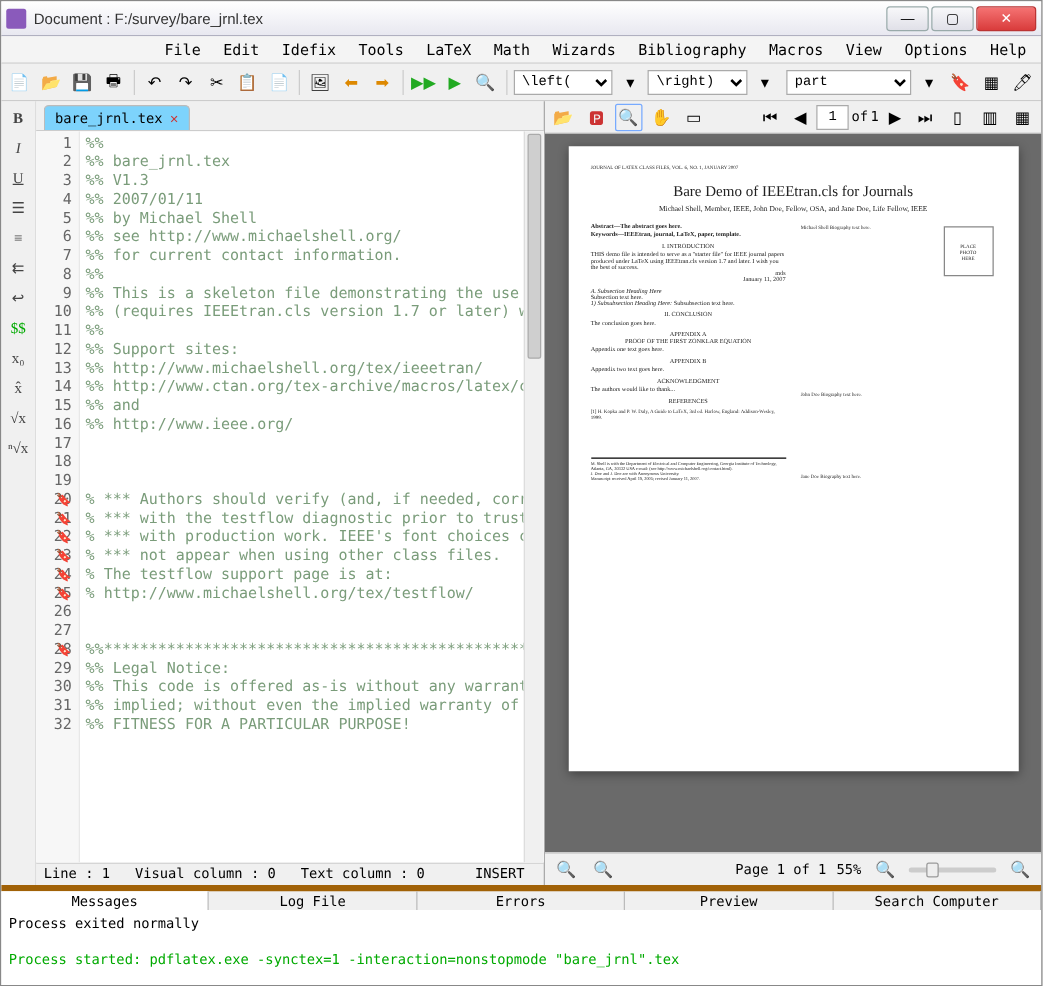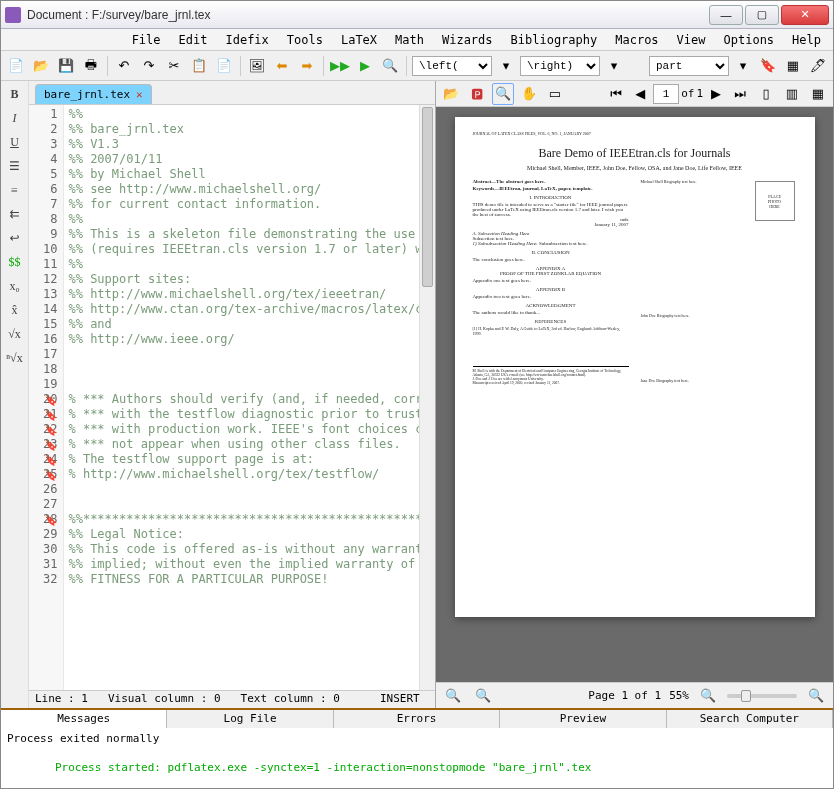--- a/index.html
+++ b/index.html
@@ -37,26 +37,26 @@
 .pdf-page { width:360px; height:500px; background:#fff; box-shadow:0 2px 8px rgba(0,0,0,.4); padding:14px 18px; font-family:"Times New Roman",serif; font-size:5px; color:#222; position:relative; }
 .pdf-title { text-align:center; font-size:12px; margin:10px 0 4px; }
 .pdf-authors { text-align:center; font-size:6px; margin-bottom:8px; }
 .pdf-cols { display:flex; gap:12px; font-size:5px; }
 .pdf-col { flex:1; }
 .pdf-sec { font-size:5px; text-align:center; font-variant:small-caps; margin:4px 0 2px; }
 .placeholder-box { border:1px solid #888; width:40px; height:40px; float:right; font-size:4px; text-align:center; padding:12px 2px; margin:2px; }
 .pv-status { height:26px; background:#f0f0f0; border-top:1px solid #ccc; display:flex; align-items:center; padding:0 6px; gap:8px; font-family:Consolas,monospace; font-size:11px; }
 .slider { flex:0 0 70px; height:4px; background:#ccc; border-radius:2px; position:relative; }
 .slider .thumb { position:absolute; left:20%; top:-4px; width:10px; height:12px; background:#eee; border:1px solid #999; border-radius:2px; }
-.bottom-tabs { height:20px; background:#f0f0f0; border-top:2px solid #a16207; display:flex; }
+.bottom-tabs { height:20px; background:#f0f0f0; border-top:5px solid #a16207; display:flex; }
 .btab { flex:1; text-align:center; font-family:Consolas,monospace; font-size:11px; border-right:1px solid #bbb; padding-top:2px; cursor:pointer; }
 .btab.active { background:#fff; }
 .console { height:60px; background:#fff; font-family:Consolas,monospace; font-size:11px; padding:4px 6px; overflow:auto; }
 .console .line1 { color:#000; }
-.console .line2 { color:#0a0; margin-top:16px;margin-left:48px; }
+.console .line2 { color:#0a0; margin-top:16px; }
 .vscroll { width:16px; background:#f0f0f0; border-left:1px solid #ddd; position:relative; }
 .vscroll .thumb { position:absolute; top:2px; left:2px; right:2px; height:180px; background:#cfcfcf; border:1px solid #aaa; border-radius:2px; }
 .page-nav { display:flex; align-items:center; gap:2px; }
 </style>
 </head>
 <body>
 
 <div class="titlebar">
   <div class="icon"></div>
   <div class="title">Document : F:/survey/bare_jrnl.tex</div>
@@ -100,21 +100,21 @@
   <div class="tsep"></div>
   <div class="tbtn" style="color:#2a2">▶▶</div>
   <div class="tbtn" style="color:#2a2">▶</div>
   <div class="tbtn">🔍</div>
   <div class="tsep"></div>
   <select class="tcombo" style="width:80px"><option>\left(</option></select>
   <div class="tbtn">▾</div>
   <select class="tcombo" style="width:80px"><option>\right)</option></select>
   <div class="tbtn">▾</div>
   <div style="flex:1"></div>
-  <select class="tcombo" style="width:80px"><option>part</option></select>
+  <select class="tcombo" style="width:101px"><option>part</option></select>
   <div class="tbtn">▾</div>
   <div class="tbtn">🔖</div>
   <div class="tbtn">▦</div>
   <div class="tbtn">🖊</div>
 </div>
 
 <div class="main">
   <div class="leftgutter">
     <div class="gbtn" style="font-weight:bold">B</div>
     <div class="gbtn" style="font-style:italic">I</div>

